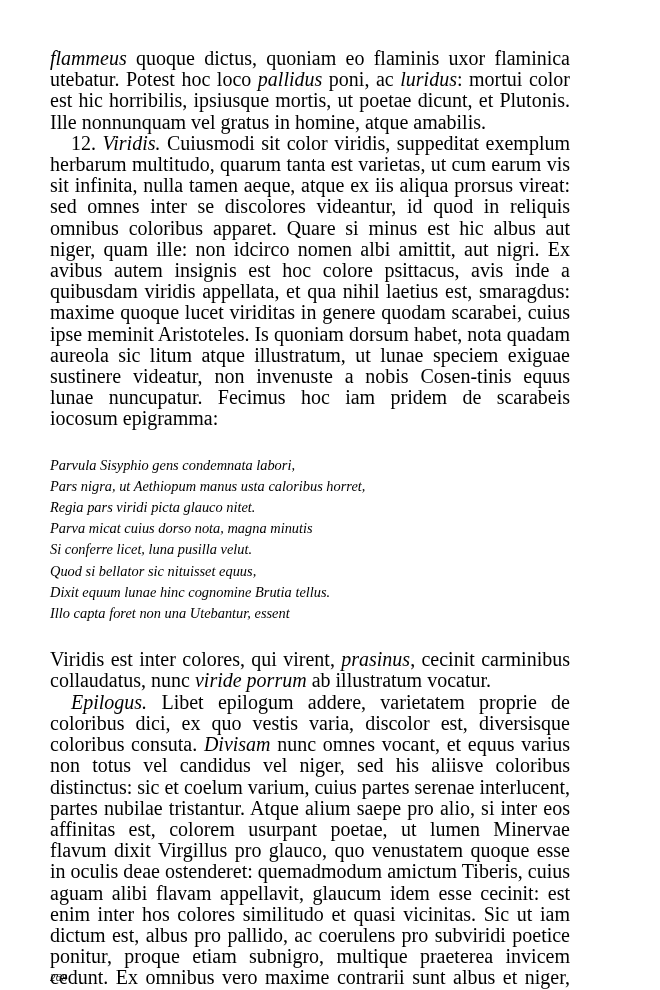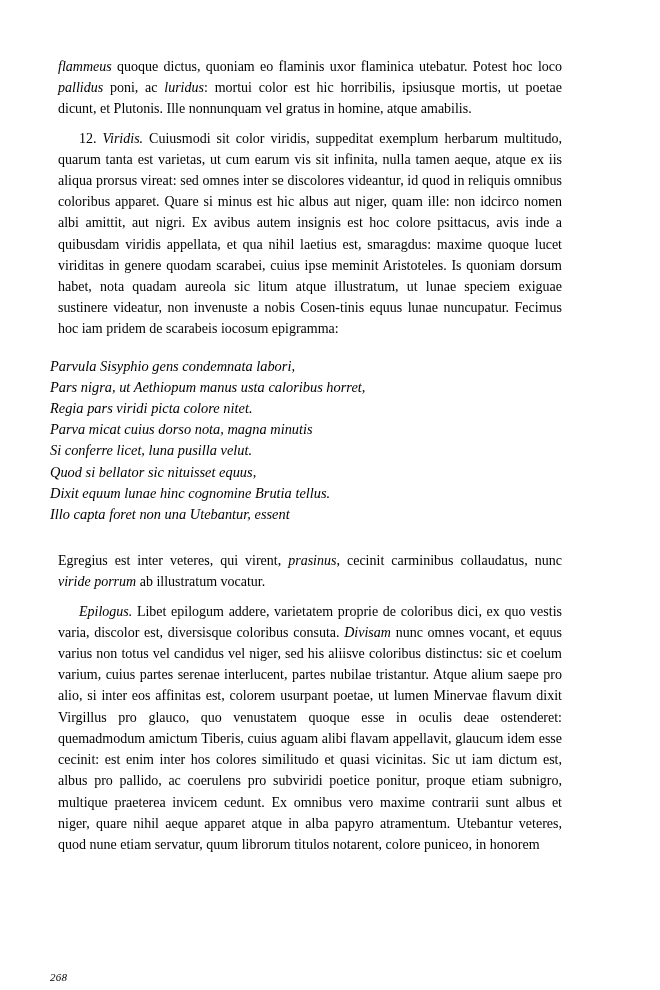--- a/index.html
+++ b/index.html
@@ -23,22 +23,22 @@
     height: 990px;
     background: #ffffff;
   }
   .textblock {
     position: absolute;
     left: 50px;
     top: 48px;
     width: 520px;
   }
   p.para {
-    margin: 8px;
-    font-size: 14px;
+    margin: 0;
+    font-size: 20px;
     line-height: 21.2px;
     text-align: justify;
     text-justify: inter-word;
     hyphens: none;
     -webkit-hyphens: none;
   }
   p.indent {
     text-indent: 21px;
   }
   p.noindent {
@@ -46,21 +46,21 @@
   }
   .it {
     font-style: italic;
   }
   .poem {
     margin: 0;
     padding: 0;
     list-style: none;
   }
   .poem-block {
-    margin-top: 16px;
+    margin-top: 25px;
     margin-bottom: 25px;
   }
   .poem li {
     font-size: 14.4px;
     line-height: 21.2px;
     font-style: italic;
     text-align: left;
     white-space: pre-wrap;
   }
   .folio {
@@ -82,30 +82,30 @@
   <div class="textblock">
 
     <p class="para noindent"><span class="it">flammeus</span><span> quoque dictus, quoniam eo flaminis uxor flaminica utebatur. Potest hoc loco </span><span class="it">pallidus</span><span> poni, ac </span><span class="it">luridus</span><span>: mortui color est hic horribilis, ipsiusque mortis, ut poetae dicunt, et Plutonis. Ille nonnunquam vel gratus in homine, atque amabilis.</span></p>
 
     <p class="para indent"><span>12. </span><span class="it">Viridis.</span><span> Cuiusmodi sit color viridis, suppeditat exemplum herbarum multitudo, quarum tanta est varietas, ut cum earum vis sit infinita, nulla tamen aeque, atque ex iis aliqua prorsus vireat: sed omnes inter se discolores videantur, id quod in reliquis omnibus coloribus apparet. Quare si minus est hic albus aut niger, quam ille: non idcirco nomen albi amittit, aut nigri. Ex avibus autem insignis est hoc colore psittacus, avis inde a quibusdam viridis appellata, et qua nihil laetius est, smaragdus: maxime quoque lucet viriditas in genere quodam scarabei, cuius ipse meminit Aristoteles. Is quoniam dorsum habet, nota quadam aureola sic litum atque illustratum, ut lunae speciem exiguae sustinere videatur, non invenuste a nobis Cosen-tinis equus lunae nuncupatur. Fecimus hoc iam pridem de scarabeis iocosum epigramma:</span></p>
 
     <div class="poem-block">
       <ul class="poem">
         <li>Parvula Sisyphio gens condemnata labori,</li>
         <li>Pars nigra, ut Aethiopum manus usta caloribus horret,</li>
-        <li>Regia pars viridi picta colore nitet.</li>
+        <li>Regia pars viridi picta glauco nitet.</li>
         <li>Parva micat cuius dorso nota, magna minutis</li>
         <li>Si conferre licet, luna pusilla velut.</li>
         <li>Quod si bellator sic nituisset equus,</li>
         <li>Dixit equum lunae hinc cognomine Brutia tellus.</li>
         <li>Illo capta foret non una Utebantur, essent</li>
       </ul>
     </div>
 
-    <p class="para noindent"><span>Egregius est inter veteres, qui virent, </span><span class="it">prasinus</span><span>, cecinit carminibus collaudatus, nunc </span><span class="it">viride porrum</span><span> ab illustratum vocatur.</span></p>
+    <p class="para noindent"><span>Viridis est inter colores, qui virent, </span><span class="it">prasinus</span><span>, cecinit carminibus collaudatus, nunc </span><span class="it">viride porrum</span><span> ab illustratum vocatur.</span></p>
 
     <p class="para indent"><span class="it">Epilogus.</span><span> Libet epilogum addere, varietatem proprie de coloribus dici, ex quo vestis varia, discolor est, diversisque coloribus consuta. </span><span class="it">Divisam</span><span> nunc omnes vocant, et equus varius non totus vel candidus vel niger, sed his aliisve coloribus distinctus: sic et coelum varium, cuius partes serenae interlucent, partes nubilae tristantur. Atque alium saepe pro alio, si inter eos affinitas est, colorem usurpant poetae, ut lumen Minervae flavum dixit Virgillus pro glauco, quo venustatem quoque esse in oculis deae ostenderet: quemadmodum amictum Tiberis, cuius aguam alibi flavam appellavit, glaucum idem esse cecinit: est enim inter hos colores similitudo et quasi vicinitas. Sic ut iam dictum est, albus pro pallido, ac coerulens pro subviridi poetice ponitur, proque etiam subnigro, multique praeterea invicem cedunt. Ex omnibus vero maxime contrarii sunt albus et niger, quare nihil aeque apparet atque in alba papyro atramentum. Utebantur veteres, quod nune etiam servatur, quum librorum titulos notarent, colore puniceo, in honorem</span></p>
 
   </div>
 
   <div class="folio">268</div>
 
 </div>
 
 </body></html>

